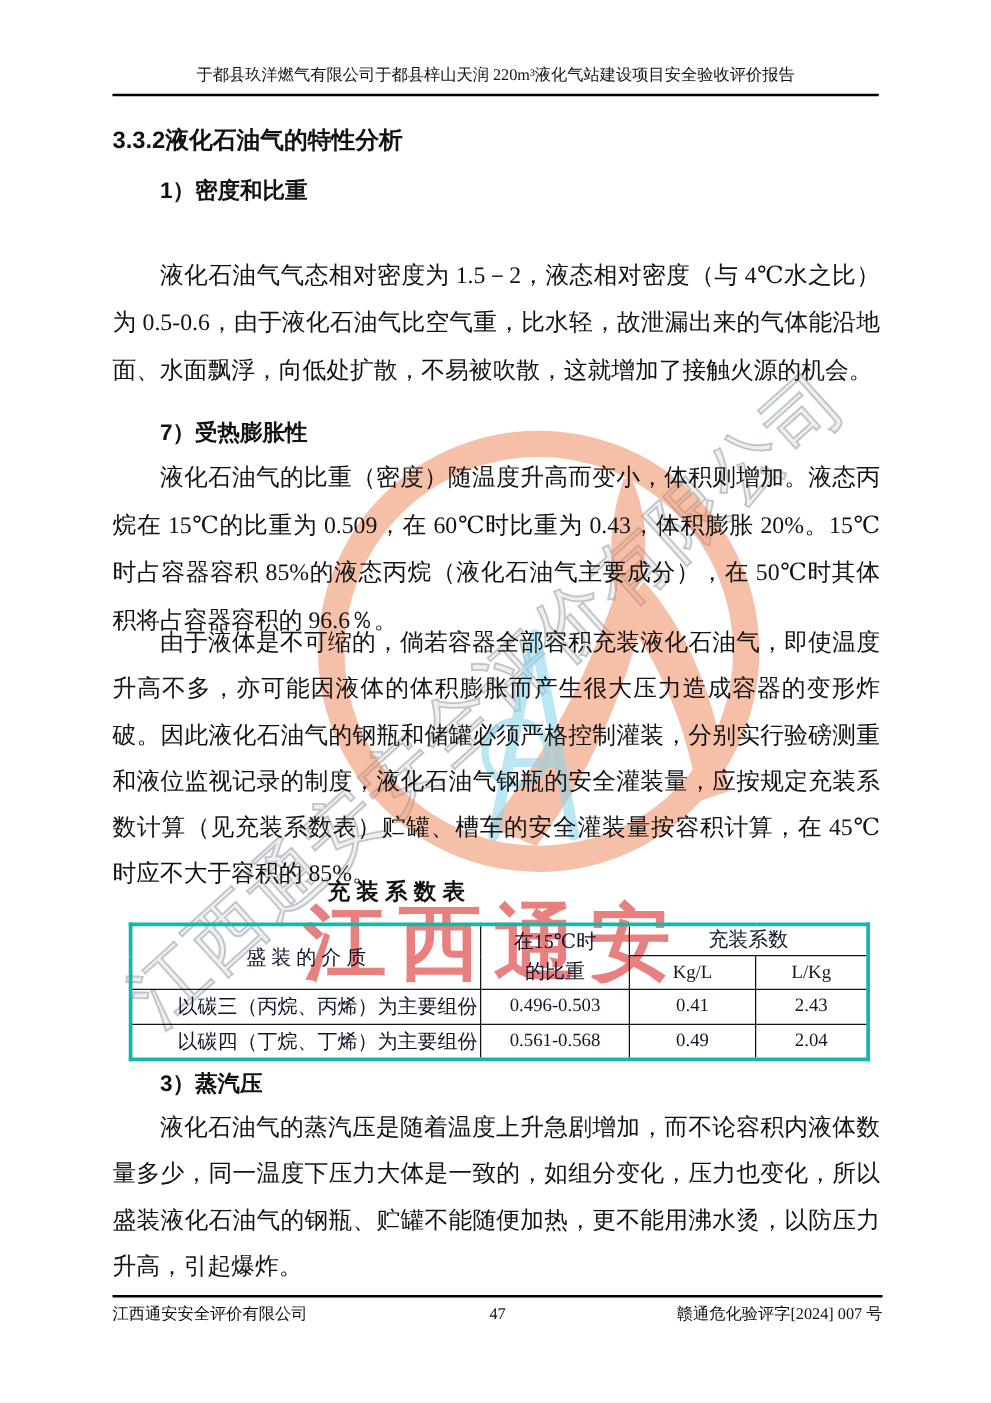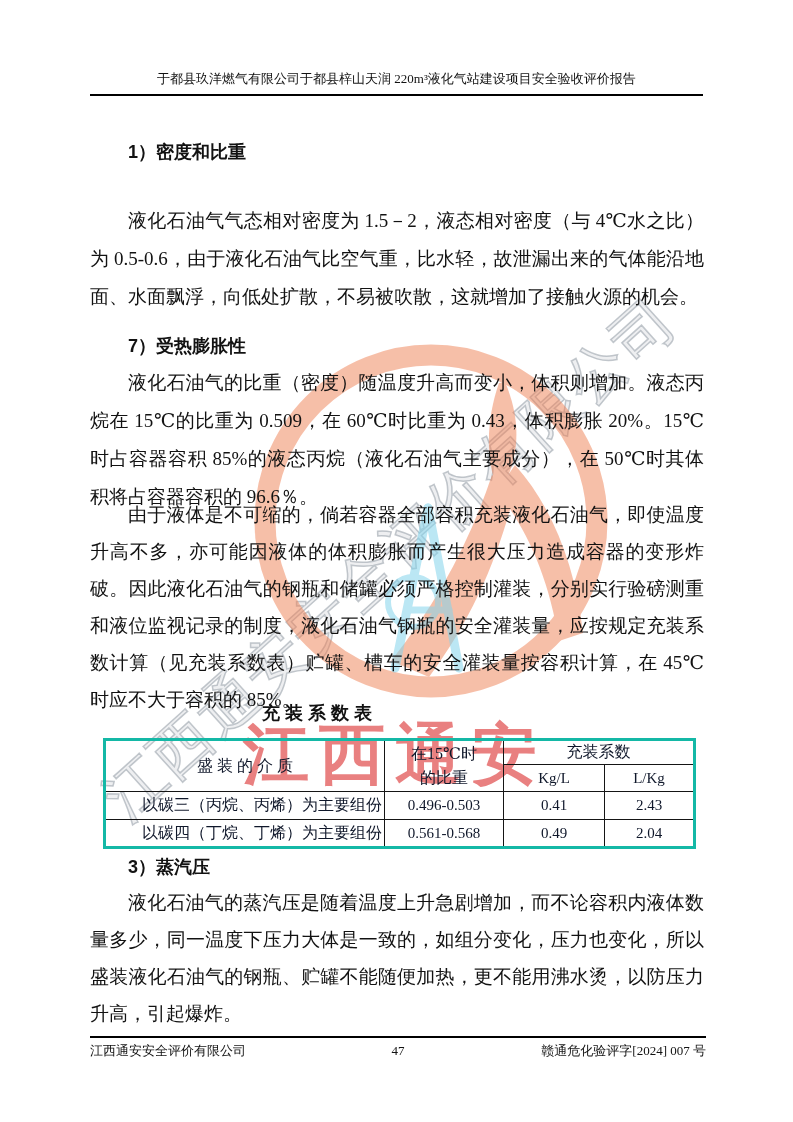--- a/index.html
+++ b/index.html
@@ -27,21 +27,21 @@
     font-size:66px; line-height:72px; font-weight:bold; letter-spacing:10px;
     color:rgba(219,44,44,0.60); white-space:nowrap;
   }
   .wm-logo { position:absolute; left:243px; top:333px; width:376px; height:376px; opacity:0.50; }
   .wm-cyan { position:absolute; left:383px; top:498px; width:84px; height:180px; opacity:0.55; }
   
   .content { position:absolute; inset:0; z-index:1; }
   .doc-header {
     position:absolute; top:50px; left:90px; width:613px;
     text-align:center; font-size:13px; line-height:20px;
-    padding-bottom:5px; border-bottom:2px solid #000;margin-top:19px;
+    padding-bottom:5px; border-bottom:2px solid #000;
   }
   .h-section {
     position:absolute; top:101px; left:90px;
     font-family:"Liberation Sans","DejaVu Sans",sans-serif;
     font-weight:bold; font-size:19px; line-height:24px;
   }
   .h-sub {
     position:absolute; left:128px;
     font-family:"Liberation Sans","DejaVu Sans",sans-serif;
     font-weight:bold; font-size:18px; line-height:22px;
@@ -109,20 +109,21 @@
       <circle cx="30" cy="104" r="25" fill="none" stroke="#84d4ec" stroke-width="6"></circle>
     </svg>
 
     <div class="wm-red">江西通安</div>
   </div>
 
   <div class="content">
 
     <div class="doc-header">于都县玖洋燃气有限公司于都县梓山天润 220m³液化气站建设项目安全验收评价报告</div>
 
+    <div class="h-section">3.3.2液化石油气的特性分析</div>
 
     <div class="h-sub h-sub1">1）密度和比重</div>
     <div class="para para1">液化石油气气态相对密度为 1.5－2，液态相对密度（与 4℃水之比）为 0.5-0.6，由于液化石油气比空气重，比水轻，故泄漏出来的气体能沿地面、水面飘浮，向低处扩散，不易被吹散，这就增加了接触火源的机会。</div>
 
     <div class="h-sub h-sub2">7）受热膨胀性</div>
     <div class="para para2">液化石油气的比重（密度）随温度升高而变小，体积则增加。液态丙烷在 15℃的比重为 0.509，在 60℃时比重为 0.43，体积膨胀 20%。15℃时占容器容积 85%的液态丙烷（液化石油气主要成分），在 50℃时其体积将占容器容积的 96.6％。</div>
     <div class="para para3">由于液体是不可缩的，倘若容器全部容积充装液化石油气，即使温度升高不多，亦可能因液体的体积膨胀而产生很大压力造成容器的变形炸破。因此液化石油气的钢瓶和储罐必须严格控制灌装，分别实行验磅测重和液位监视记录的制度，液化石油气钢瓶的安全灌装量，应按规定充装系数计算（见充装系数表）贮罐、槽车的安全灌装量按容积计算，在 45℃时应不大于容积的 85%。</div>
 
     <div class="table-title">充 装 系 数 表</div>
 

